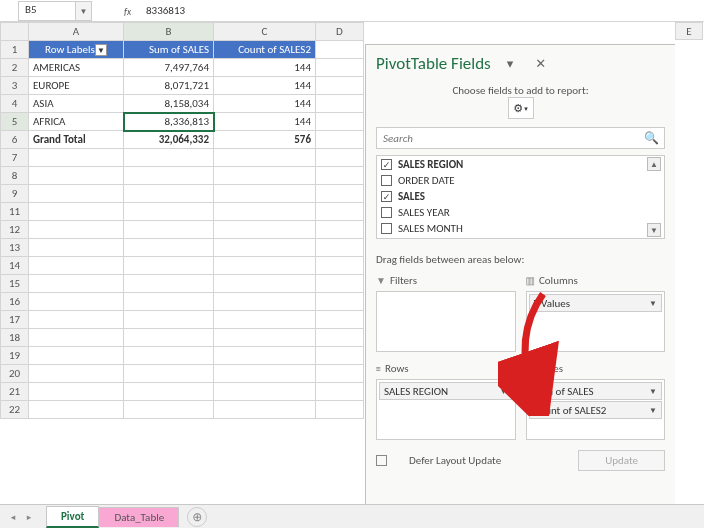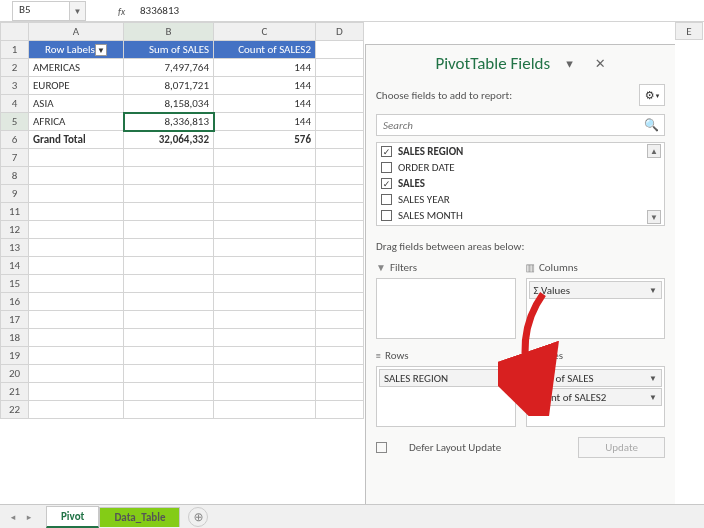--- a/index.html
+++ b/index.html
@@ -1,19 +1,19 @@
 <!DOCTYPE html>
 <html><head>
 <meta charset="utf-8">
 <style>
 * { box-sizing: border-box; margin: 0; padding: 0; font-family: Calibri, Arial, sans-serif; }
 body { background: #fff; font-size: 12px; color: #333; width: 704px; height: 528px; overflow: hidden; position: relative; }
 
 .namebox-bar { display: flex; align-items: center; height: 22px; border-bottom: 1px solid #d4d4d4; background: #fff; }
-.namebox { width: 58px; height: 20px; border: 1px solid #ccc; padding: 1px 6px; font-size: 11px; background: #fff; margin-left: 12px; }
+.namebox { width: 58px; height: 20px; border: 1px solid #ccc; padding: 1px 6px; font-size: 11px; background: #fff; margin-left: 18px; }
 .nb-arrow { width: 16px; height: 20px; border: 1px solid #ccc; border-left: none; background: #f3f3f3; display: flex; align-items: center; justify-content: center; font-size: 8px; color: #666; }
 .fx-btn { width: 18px; height: 18px; margin-left: 30px; font-size: 10px; color: #555; display: flex; align-items: center; justify-content: center; }
 .fx-btn svg { width: 14px; height: 14px; }
 .formula-bar { flex: 1; padding: 1px 6px; font-size: 11px; height: 20px; display: flex; align-items: center; }
 
 .sheet-area { position: relative; display: flex; height: 480px; }
 .grid-wrap { width: 365px; overflow: hidden; position: relative; background: #fff; }
 table.grid { border-collapse: collapse; table-layout: fixed; }
 table.grid th, table.grid td { border: 1px solid #d4d4d4; font-size: 11px; height: 18px; vertical-align: middle; }
 table.grid th { background: #f0f0f0; color: #555; font-weight: normal; text-align: center; }
@@ -24,23 +24,23 @@
 .pt-hdr { background: #4472C4; color: #fff; font-weight: normal; }
 .pt-hdr-flex { display: flex; align-items: center; justify-content: space-between; padding: 0 16px; }
 .pt-arrow { font-size: 8px; background: #fff; color: #333; width: 12px; height: 12px; display: inline-flex; align-items: center; justify-content: center; border: 1px solid #999; }
 .num { text-align: right; }
 .bold { font-weight: bold; }
 .sel-cell { outline: 2px solid #217346; outline-offset: -1px; position: relative; }
 .sel-row-hdr { background: #e0e8e0 !important; }
 .sel-col-hdr { background: #e0e8e0 !important; }
 
 .pane { position: absolute; left: 365px; top: 22px; width: 310px; height: 482px; background: #f9f9f8; border-left: 1px solid #c0c0c0; border-top: 1px solid #c0c0c0; padding: 8px 10px; }
-.pane-title { color: #217346; font-size: 17px; font-weight: normal; margin-bottom: 10px; display: flex; align-items: center; justify-content: center; gap: 16px; }
+.pane-title { color: #217346; font-size: 17px; font-weight: normal; margin-bottom: 10px; display: flex; align-items: center; justify-content: flex-start; gap: 16px; }
 .pane-ctrls { display: flex; gap: 22px; font-size: 13px; color: #666; }
-.pane-sub { display: flex; justify-content: space-between; align-items: center; margin-bottom: 8px; }
+.pane-sub { display: flex; justify-content: space-between; align-items: center; margin-bottom: 8px; flex-direction: column; }
 .pane-sub-text { font-size: 11px; color: #555; }
 .gear-btn { width: 26px; height: 22px; border: 1px solid #ccc; background: #fff; display: flex; align-items: center; justify-content: center; font-size: 11px; }
 .search-wrap { position: relative; margin-bottom: 6px; }
 .search-inp { width: 100%; height: 22px; border: 1px solid #ccc; padding: 2px 24px 2px 6px; font-size: 11px; font-style: italic; color: #999; }
 .search-ico { position: absolute; right: 6px; top: 4px; font-size: 12px; color: #666; }
 
 .field-list { border: 1px solid #ccc; background: #fff; height: 84px; position: relative; margin-bottom: 14px; }
 .field-row { display: flex; align-items: center; height: 16px; padding: 0 4px; font-size: 11px; }
 .field-chk { width: 11px; height: 11px; border: 1px solid #666; margin-right: 6px; display: inline-flex; align-items: center; justify-content: center; font-size: 9px; color: #333; }
 .field-name.bold { font-weight: bold; }
@@ -59,21 +59,21 @@
 .defer-row { display: flex; align-items: center; justify-content: space-between; margin-top: 6px; }
 .defer-chk-wrap { display: flex; align-items: center; gap: 22px; font-size: 11px; color: #555; }
 .defer-chk { width: 11px; height: 11px; border: 1px solid #888; }
 .update-btn { border: 1px solid #ccc; background: #f6f6f6; color: #aaa; padding: 3px 26px; font-size: 11px; }
 
 .red-arrow { position: absolute; left: 498px; top: 286px; pointer-events: none; z-index: 50; }
 
 .tabs-bar { position: absolute; bottom: 0; left: 0; right: 0; height: 24px; background: #f0f0f0; border-top: 1px solid #c8c8c8; display: flex; align-items: center; padding-left: 6px; }
 .tab-nav { display: flex; gap: 2px; margin-right: 10px; }
 .tab-nav-btn { width: 14px; height: 14px; font-size: 9px; color: #888; display: flex; align-items: center; justify-content: center; }
-.sheet-tab { padding: 3px 14px; font-size: 11px; border: 1px solid #c8c8c8; border-bottom: none; background: #84cc16; color: #555; font-weight: bold; }
+.sheet-tab { padding: 3px 14px; font-size: 11px; border: 1px solid #c8c8c8; border-bottom: none; background: #f9a8d4; color: #555; }
 .sheet-tab.active { background: #fff; color: #217346; font-weight: bold; border-bottom: 2px solid #217346; }
 .new-tab { width: 20px; height: 20px; border: 1px solid #ccc; border-radius: 50%; margin-left: 8px; display: flex; align-items: center; justify-content: center; font-size: 12px; color: #888; }
 
 .vcol-E { position: absolute; left: 675px; top: 22px; width: 28px; height: 18px; border: 1px solid #d4d4d4; background: #f0f0f0; font-size: 11px; text-align: center; color: #555; display:flex; align-items:center; justify-content:center; }
 </style>
 </head>
 <body>
 
 <div class="namebox-bar">
   <div class="namebox">B5</div>

